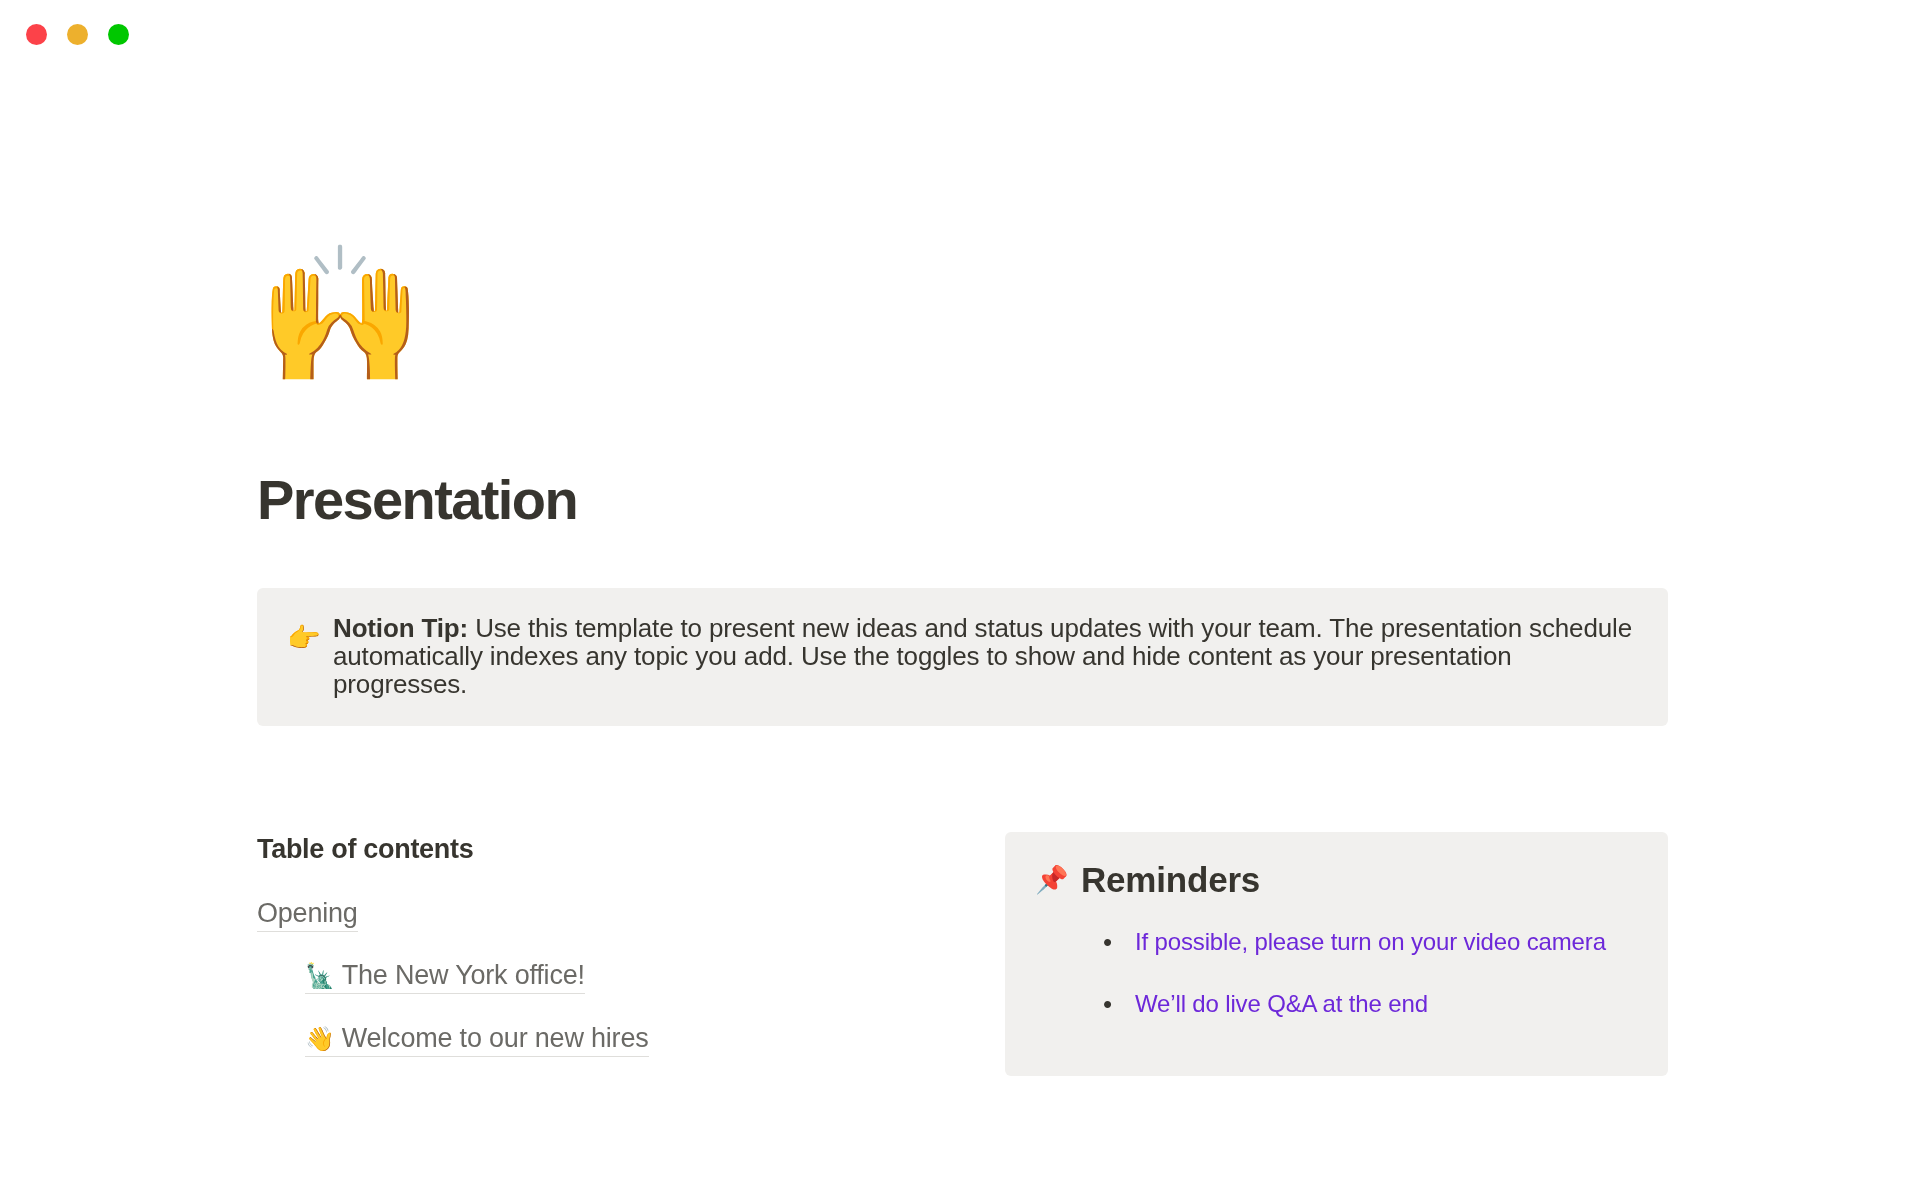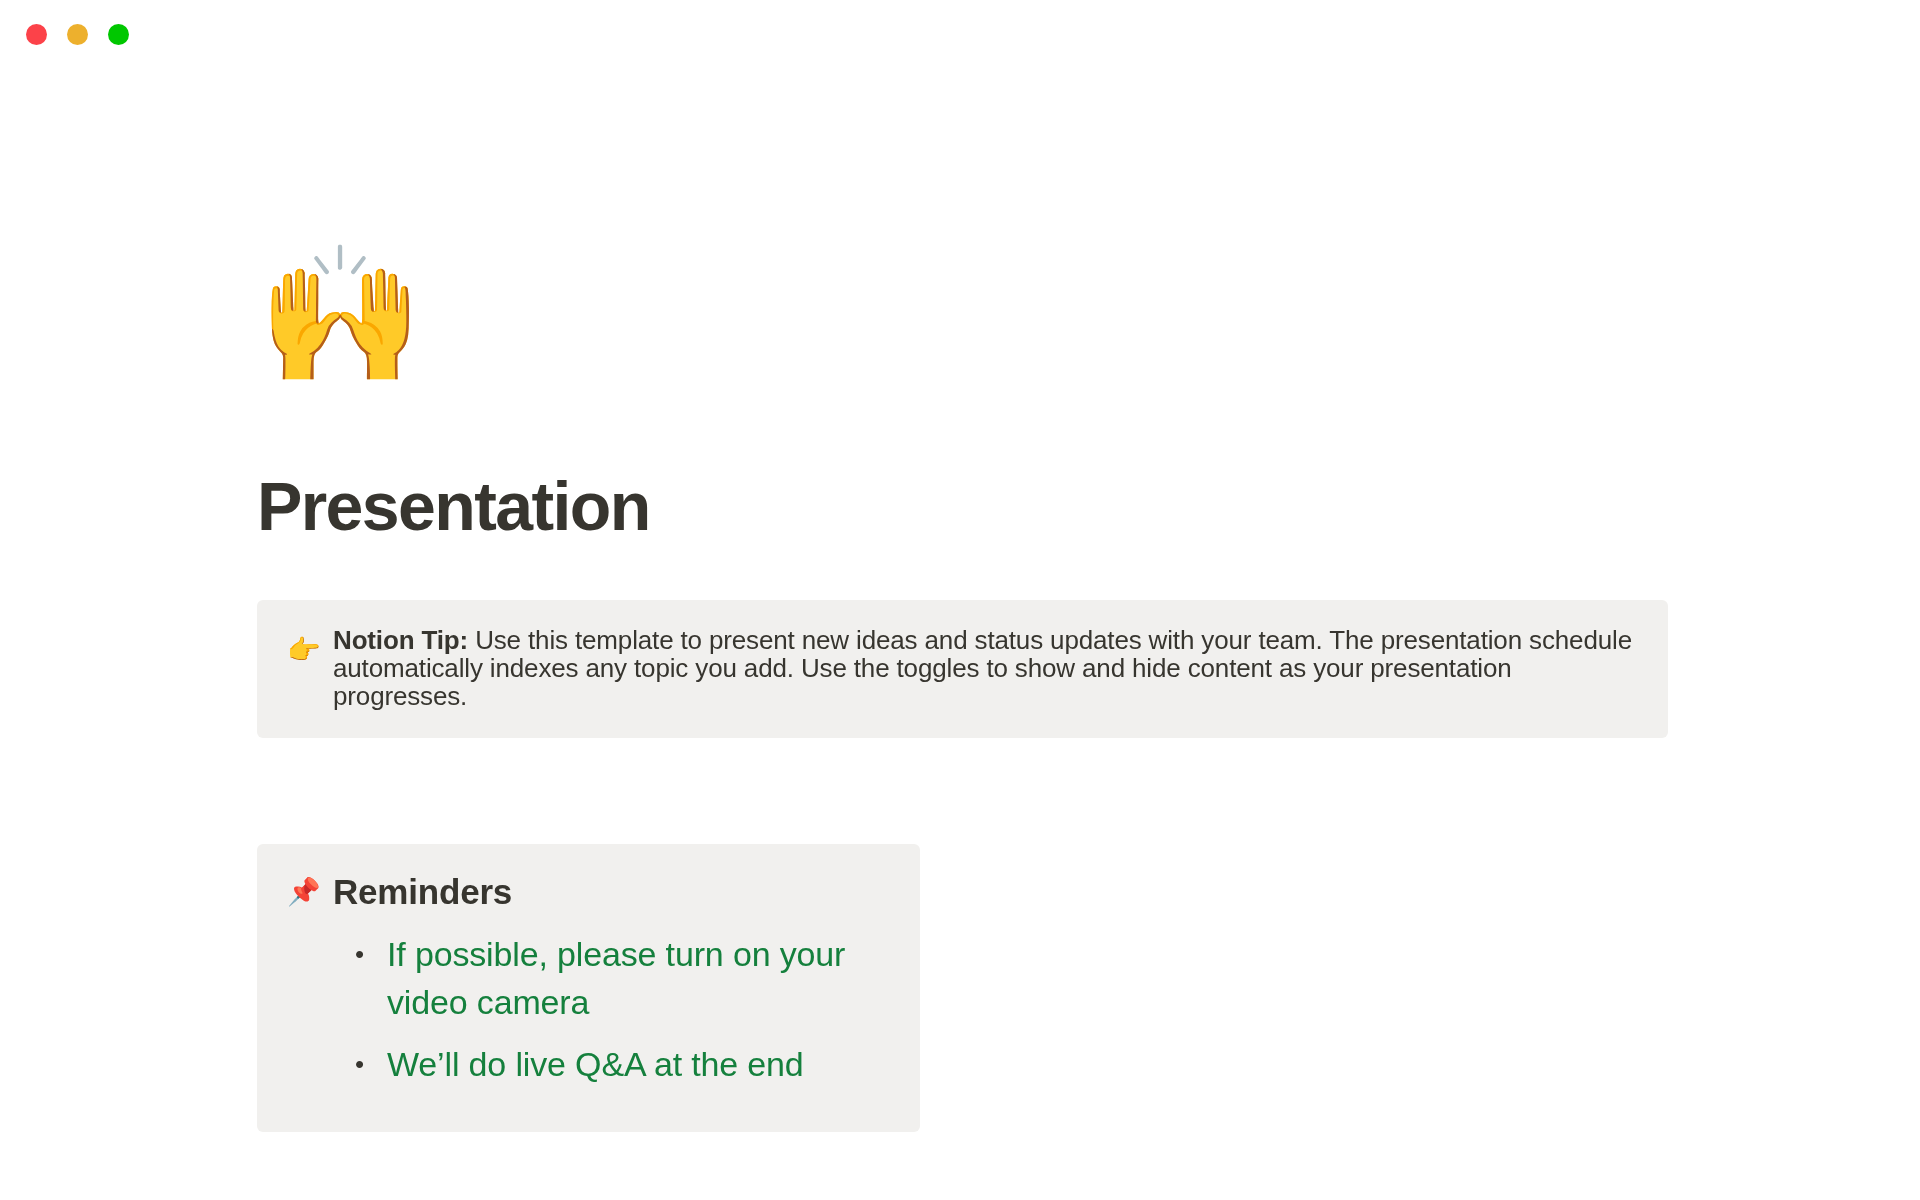--- a/index.html
+++ b/index.html
@@ -63,21 +63,21 @@
     line-height: 1;
     height: 170px;
     display: block;
     margin-top: 176px;
     font-family: "DejaVu Sans", sans-serif;
     letter-spacing: -2px;
   }
 
   
   .page-title {
-    font-size: 68px;
+    font-size: 56px;
     font-weight: 700;
     letter-spacing: -1.6px;
     line-height: 1.05;
     color: #37352F;
     margin-top: 53px;
   }
 
   
   .callout {
     background: #F1F0EE;
@@ -169,23 +169,23 @@
     line-height: 44px;
     color: #37352F;
     letter-spacing: -0.2px;
   }
   .reminders-list {
     list-style: none;
     margin-top: 16px;
   }
   .reminders-list li {
     position: relative;
-    font-size: 34px;
+    font-size: 24px;
     line-height: 48px;
-    color: #15803d;
+    color: #6d28d9;
     padding-left: 54px;
     margin-bottom: 14px;
     letter-spacing: -0.15px;
   }
   .reminders-list li::before {
     content: "\2022";
     position: absolute;
     left: 22px;
     top: 0;
     font-size: 26px;
@@ -211,20 +211,32 @@
 
     <h1 class="page-title">Presentation</h1>
 
     <div class="callout" style="background: rgb(241, 240, 238);">
       <span class="callout-icon">👉</span>
       <div class="callout-body"><b>Notion Tip:</b><span> Use this template to present new ideas and status updates with your team. The presentation schedule automatically indexes any topic you add. Use the toggles to show and hide content as your presentation progresses.</span></div>
     </div>
 
     <div class="columns">
 
+      <div class="col-left">
+        <h2 class="toc-heading">Table of contents</h2>
+        <nav class="toc-list">
+
+          <a href="#" class="toc-entry level-1"><span class="toc-text">Opening</span></a>
+
+          <a href="#" class="toc-entry level-2"><span class="toc-text"><span class="toc-emoji">🗽</span><span>The New York office!</span></span></a>
+
+          <a href="#" class="toc-entry level-2"><span class="toc-text"><span class="toc-emoji">👋</span><span>Welcome to our new hires</span></span></a>
+
+        </nav>
+      </div>
 
       <div class="col-right">
         <div class="reminders" style="background: rgb(241, 240, 238);">
           <span class="reminders-icon">📌</span>
           <div class="reminders-body">
             <div class="reminders-title">Reminders</div>
             <ul class="reminders-list">
               <li>If possible, please turn on your video camera</li>
               <li>We’ll do live Q&amp;A at the end</li>
             </ul>

